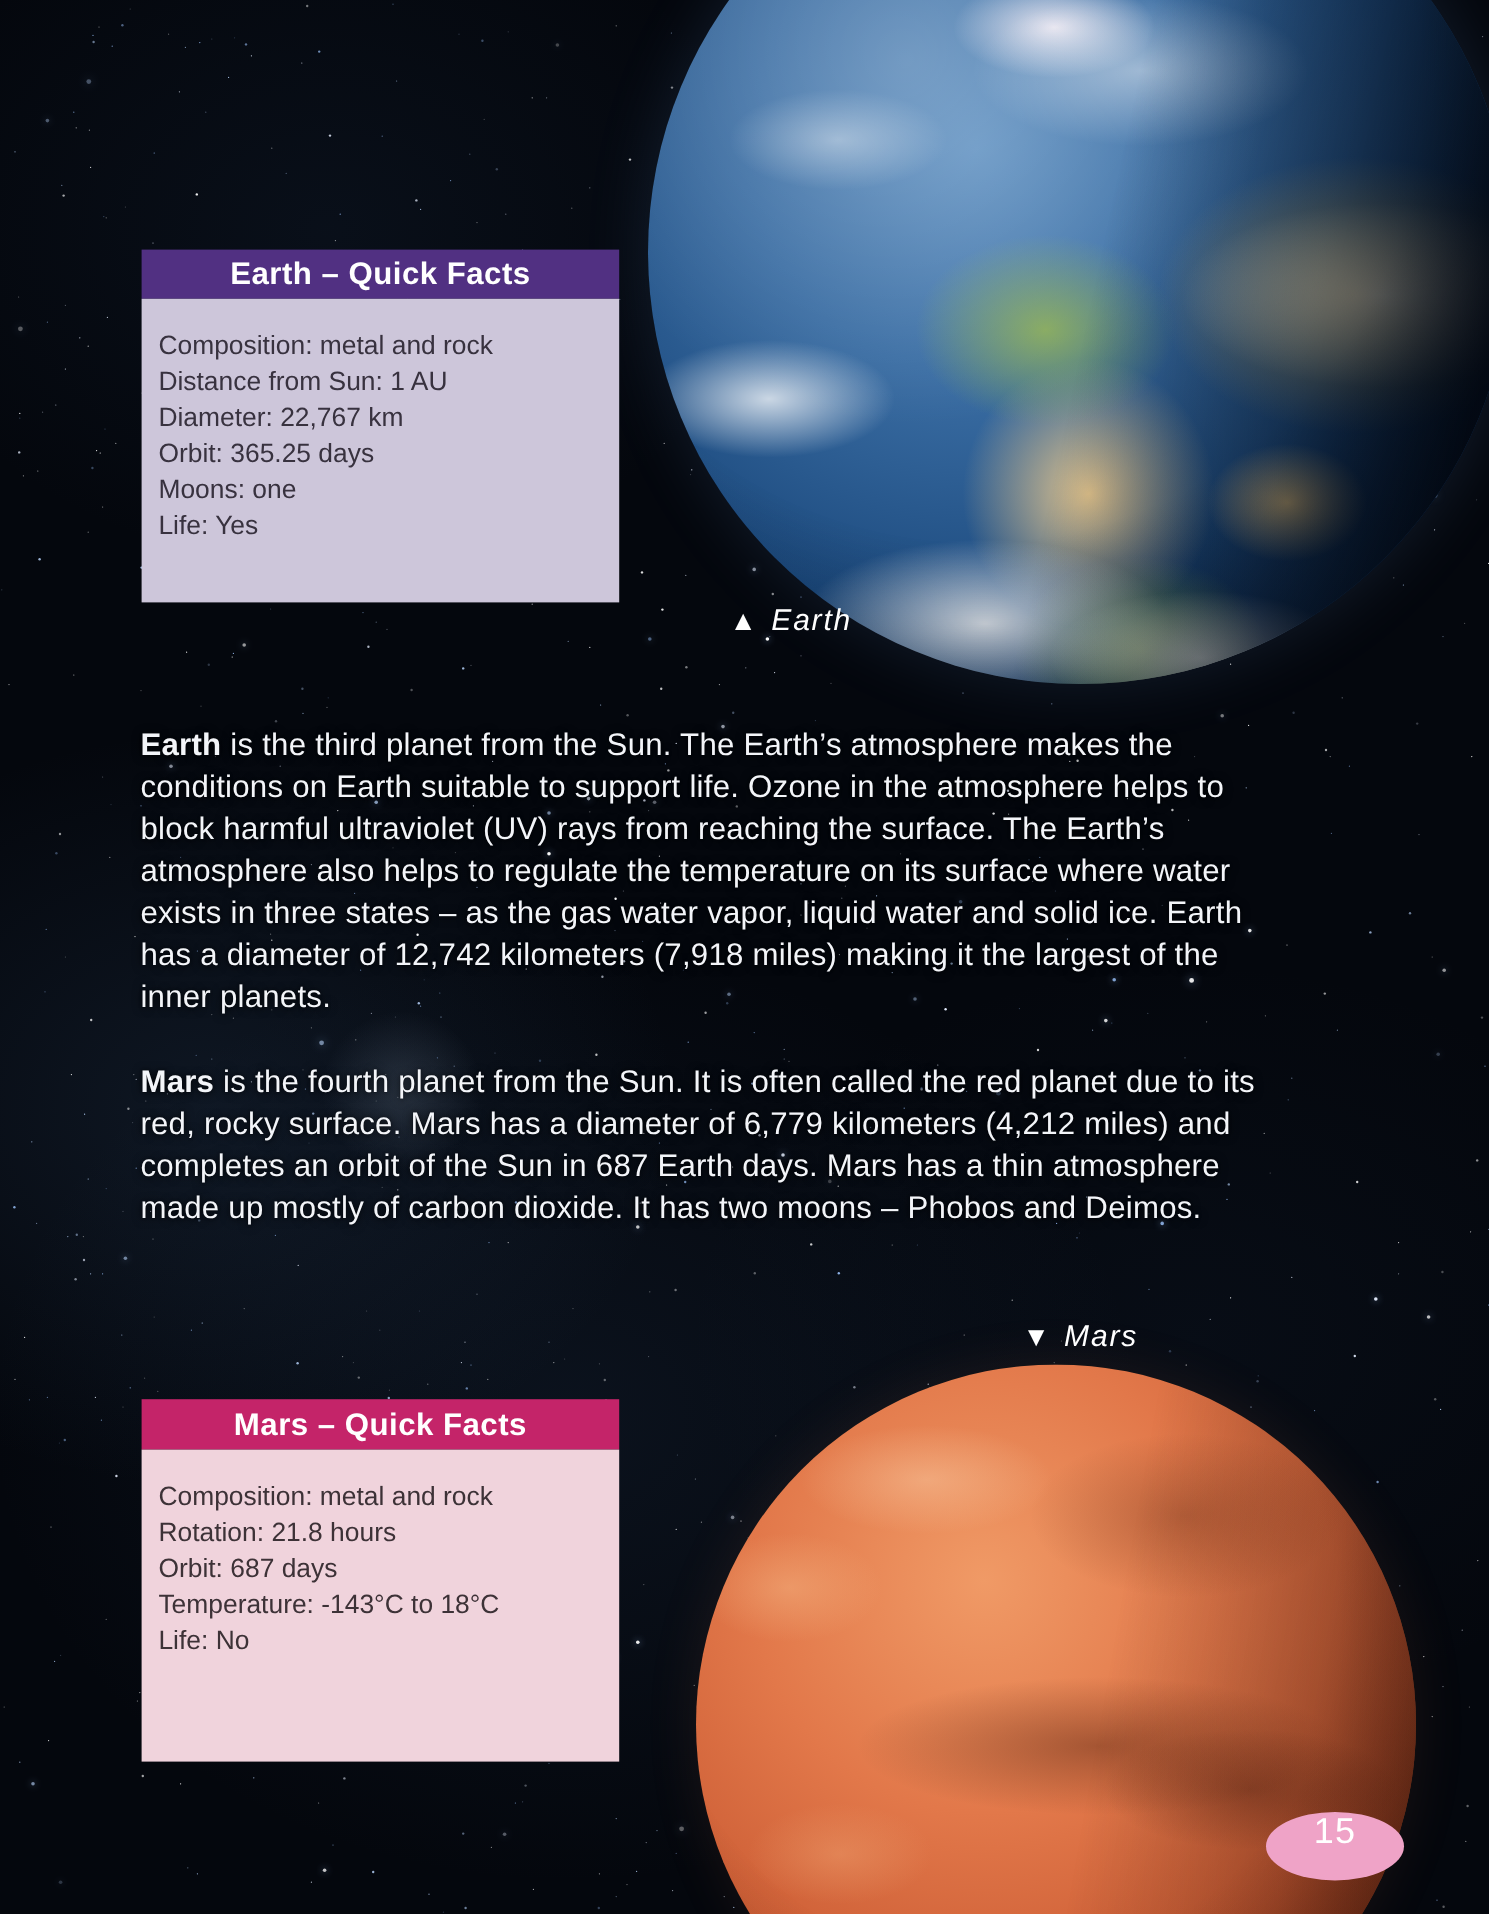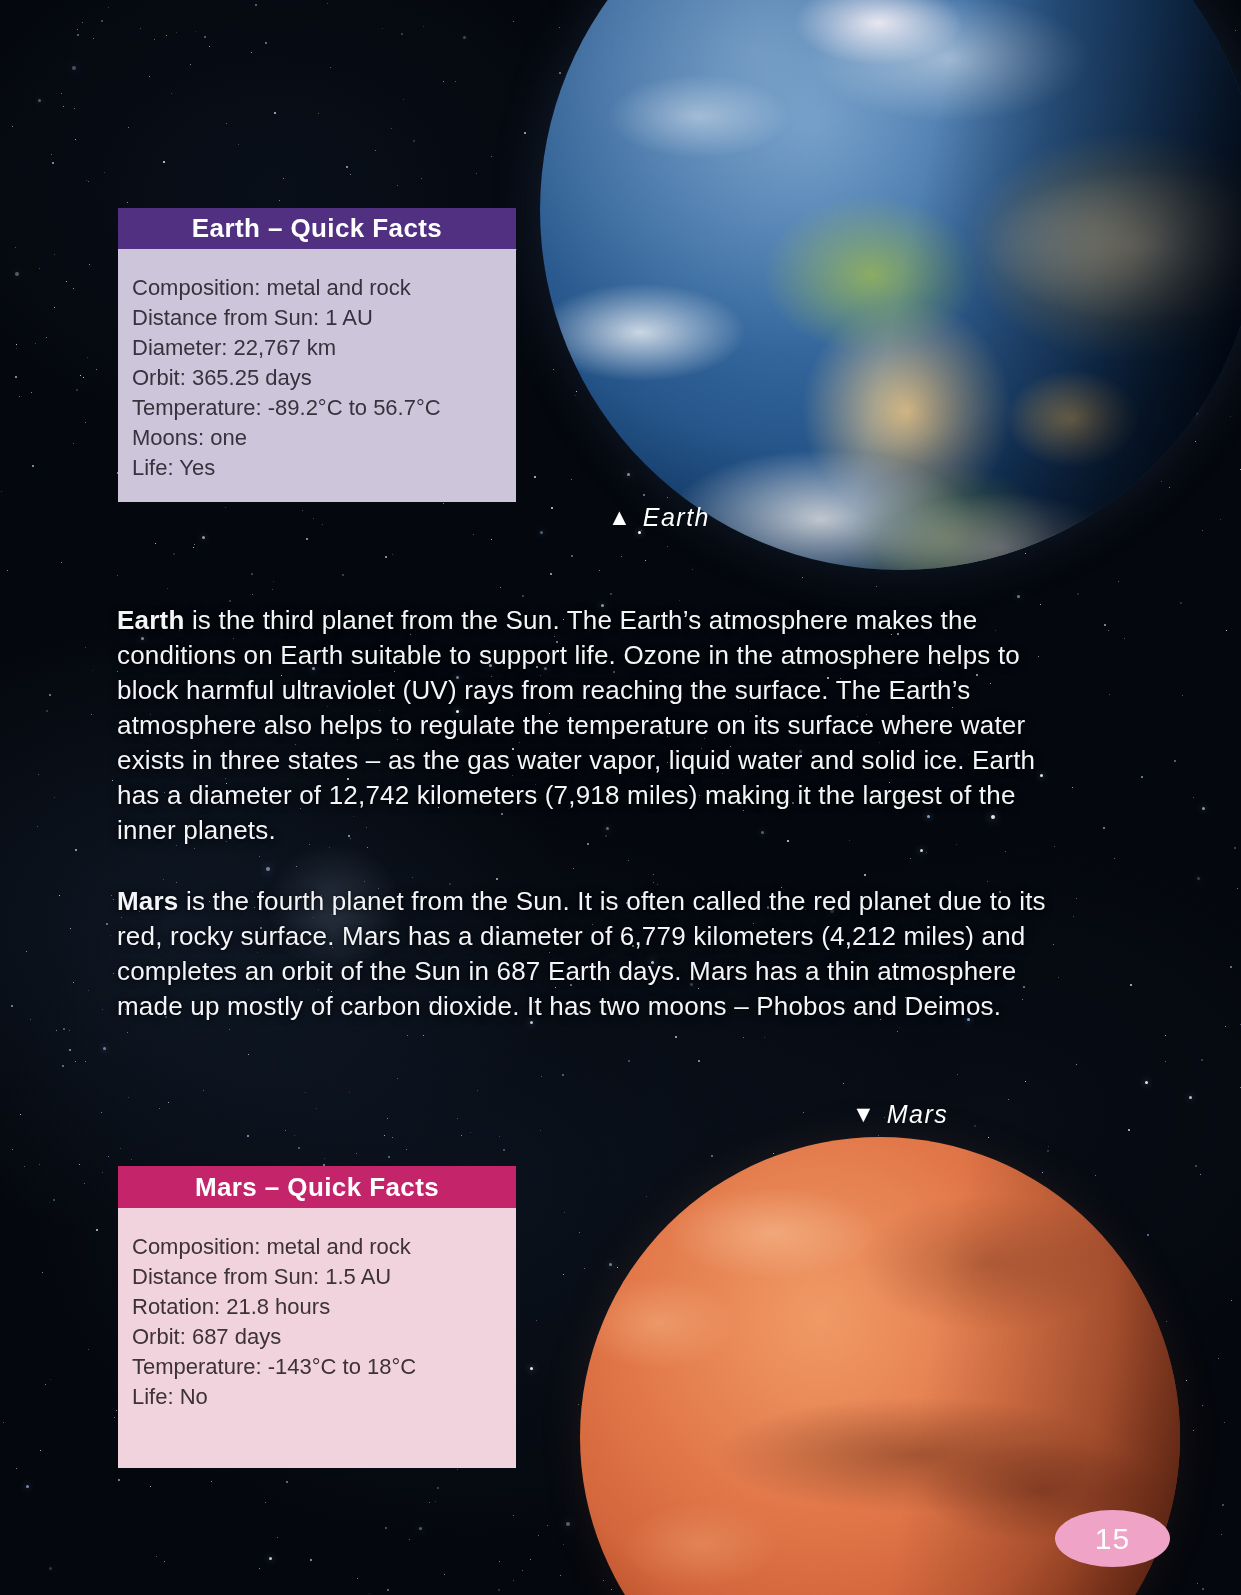--- a/index.html
+++ b/index.html
@@ -87,21 +87,21 @@
   
   .bodytext{position:absolute;left:117px;top:603px;width:932px;z-index:3;
     color:#f3f5f9;font-size:26px;line-height:35px;letter-spacing:.2px;
     text-shadow:0 1px 8px rgba(0,0,0,.85), 0 0 2px rgba(0,0,0,.5);}
   .bodytext p{margin:0;}
   .bodytext p + p{margin-top:36px;}
   .bodytext strong{font-weight:700;}
 
   
   .badge{position:absolute;left:1055px;top:1510px;width:115px;height:57px;border-radius:50%;
-    background:#efa3c7;display:flex;align-items:center;justify-content:center;z-index:4;}
+    background:#efa3c7;display:flex;justify-content:center;z-index:4;}
   .badge span{color:#fff;font-size:30px;letter-spacing:1px;}
 </style>
 </head>
 <body>
 
 <div class="page">
   <div id="stars">
       <i style="left: 235px; top: 1292px; width: 1px; height: 1px; background: rgb(143, 179, 232); opacity: 0.56;"></i>
       <i style="left: 653px; top: 874px; width: 1px; height: 1px; background: rgb(179, 206, 245); opacity: 0.64;"></i>
       <i style="left: 236px; top: 725px; width: 1px; height: 1px; background: rgb(230, 238, 255); opacity: 0.38;"></i>
@@ -1059,21 +1059,20 @@
 
   <section class="factbox earthbox">
     <header class="fb-head">
       <span class="fb-title">Earth – Quick Facts</span>
     </header>
     <div class="fb-body">
       <div class="fb-line">Composition: metal and rock</div>
       <div class="fb-line">Distance from Sun: 1 AU</div>
       <div class="fb-line">Diameter: 22,767 km</div>
       <div class="fb-line">Orbit: 365.25 days</div>
-      <div class="fb-line">Temperature: -89.2°C to 56.7°C</div>
       <div class="fb-line">Moons: one</div>
       <div class="fb-line">Life: Yes</div>
     </div>
   </section>
 
   <div class="caption earth-caption">
     <span class="tri">▲</span>
     <span class="cap-label">Earth</span>
   </div>
 
@@ -1086,21 +1085,20 @@
     <span class="tri">▼</span>
     <span class="cap-label">Mars</span>
   </div>
 
   <section class="factbox marsbox">
     <header class="fb-head">
       <span class="fb-title">Mars – Quick Facts</span>
     </header>
     <div class="fb-body">
       <div class="fb-line">Composition: metal and rock</div>
-      <div class="fb-line">Distance from Sun: 1.5 AU</div>
       <div class="fb-line">Rotation: 21.8 hours</div>
       <div class="fb-line">Orbit: 687 days</div>
       <div class="fb-line">Temperature: -143°C to 18°C</div>
       <div class="fb-line">Life: No</div>
     </div>
   </section>
 
   <div class="badge">
     <span>15</span>
   </div>

